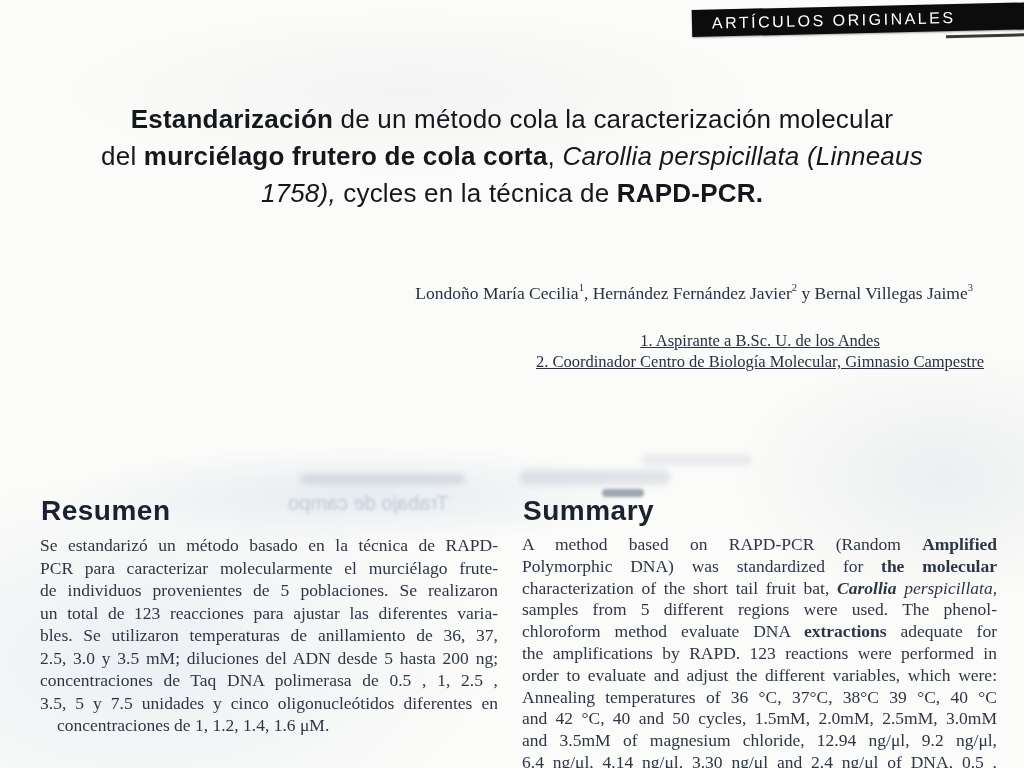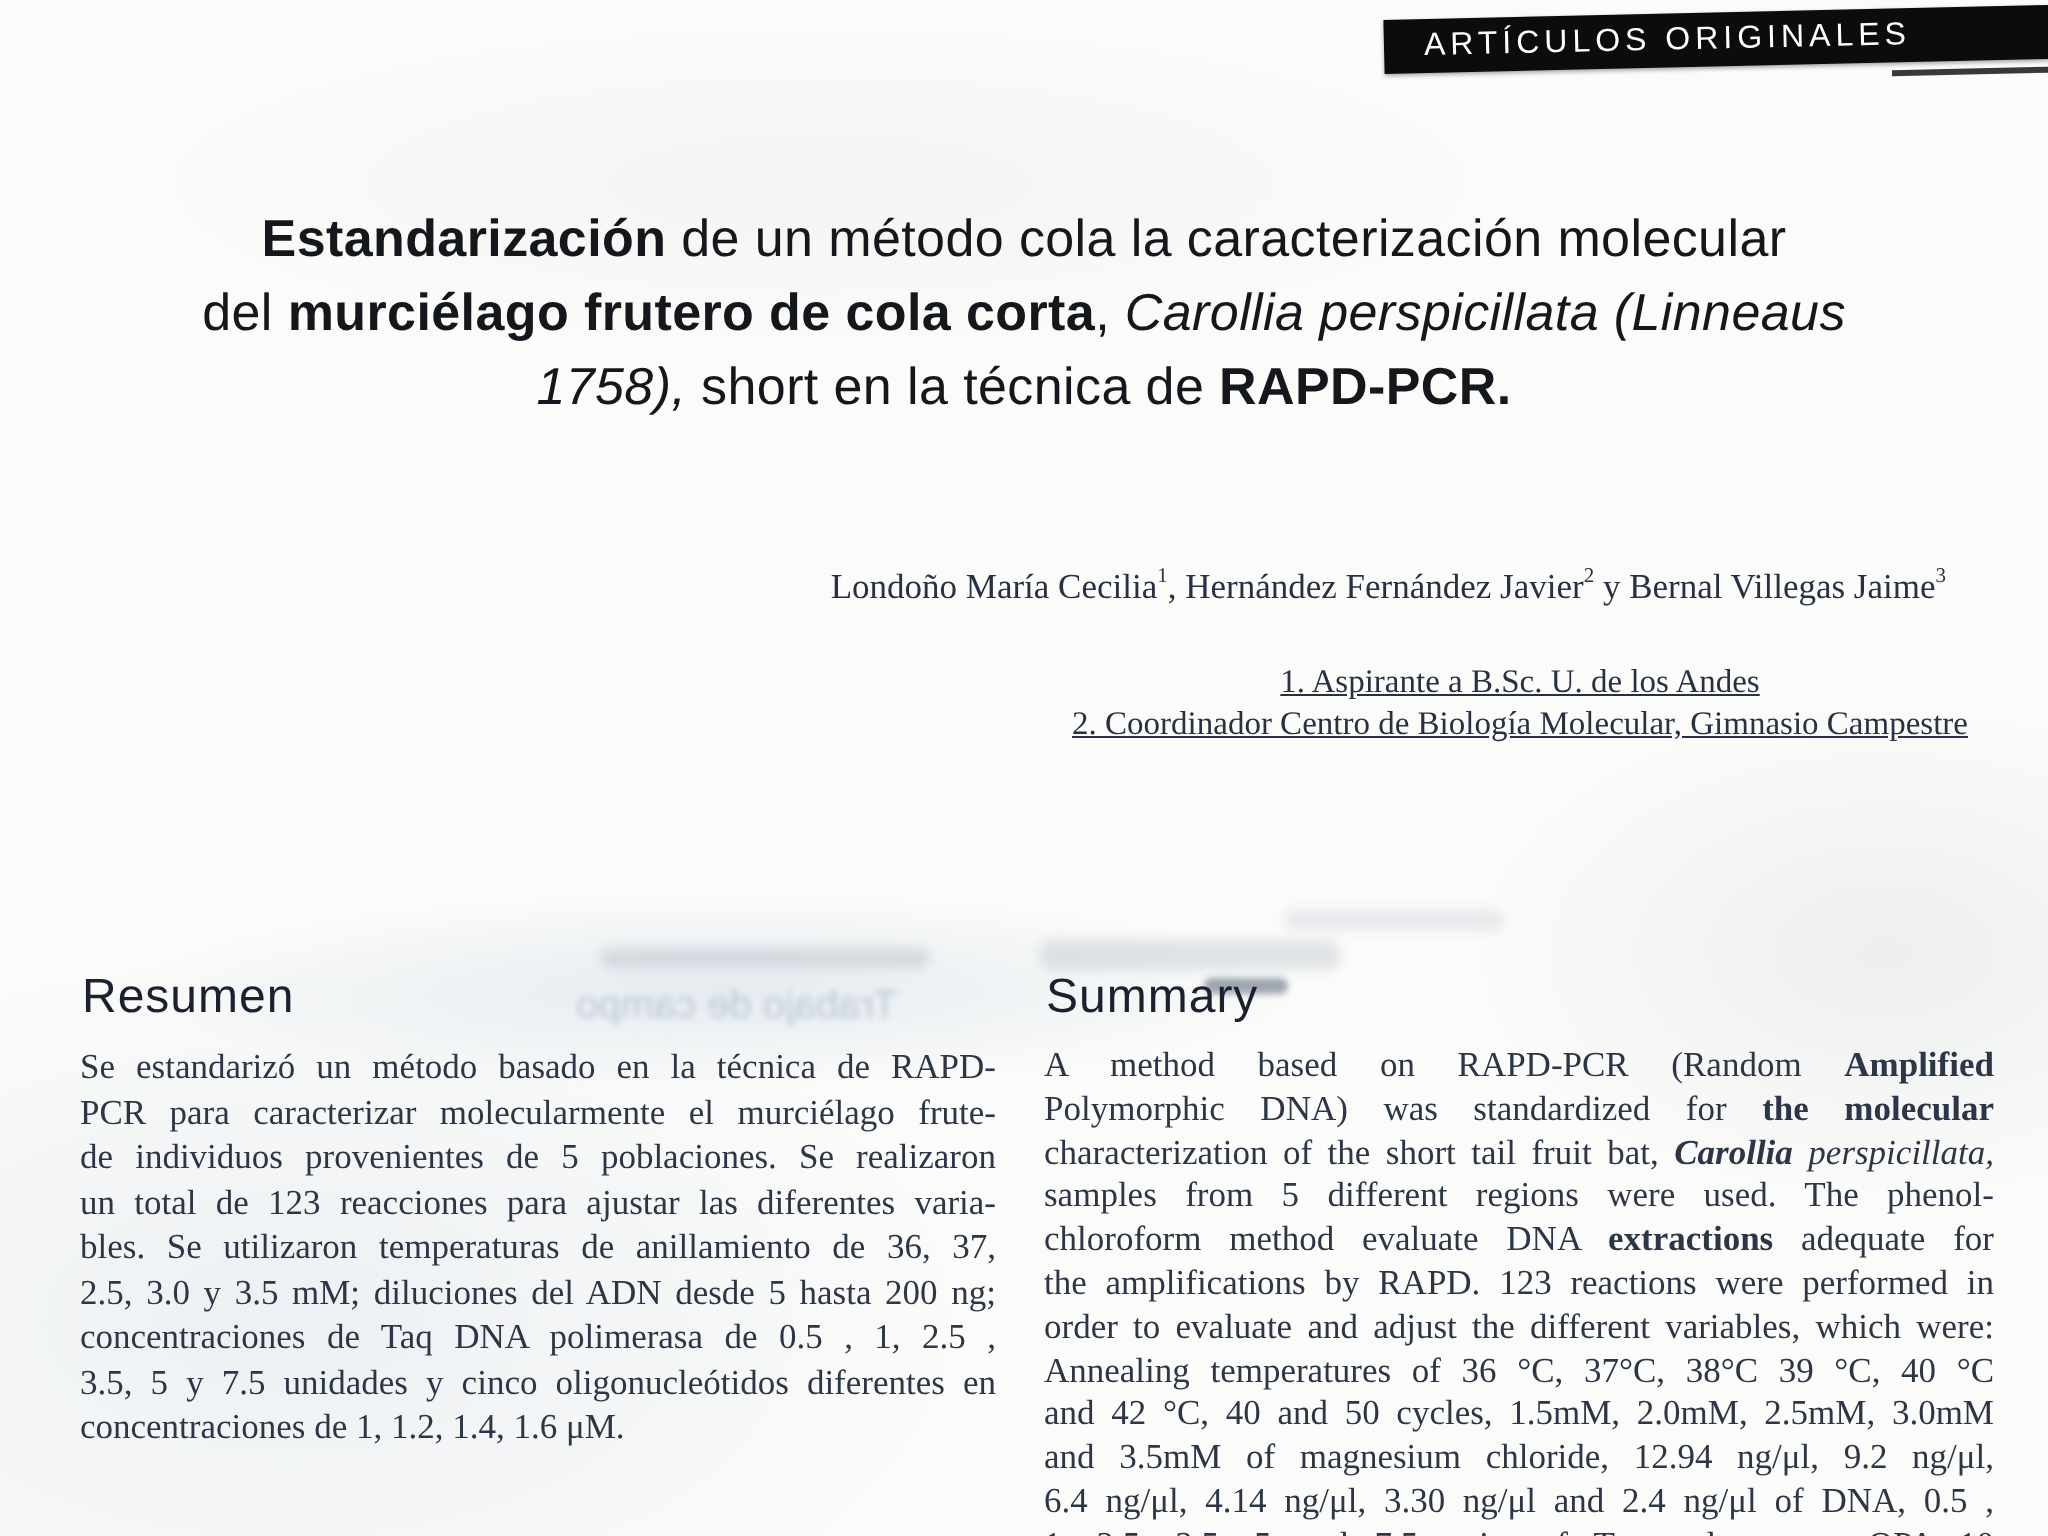--- a/index.html
+++ b/index.html
@@ -79,34 +79,34 @@
 
   
   .cols {
     position: absolute;
     left: 40px; top: 484px;
     width: 957px;
     display: flex; gap: 24px;
   }
   .abs-heading {
     font-family: "Liberation Sans", sans-serif;
-    font-weight: 400;
-    font-size: 24px;
+    font-weight: 700;
+    font-size: 28px;
     line-height: 30px;
     letter-spacing: 0.5px;
     color: #1b2130;
-    margin: 0 0 8px 1px;
+    margin: 12px 0 8px 1px;
   }
   .col-es { width: 458px; }
   .col-en { width: 475px; }
   .abs-body { font-size: 17.5px; }
   .col-es .abs-body { line-height: 22.5px; font-family: Liberation Serif, serif; }
   .col-en .abs-body { line-height: 21.8px; }
   .justify .tline { text-align: justify; text-align-last: justify; }
-  .end-para .tline.lastline { text-align-last: left; }
+  .end-para .tline.lastline { text-align-last: left; margin-left: 17px; }
 
   .b { font-weight: bold; }
   .i { font-style: italic; }
 
   
   .ghost-text {
     position: absolute;
     left: 288px; top: 492px;
     font-family: "Liberation Sans", sans-serif;
     font-size: 20px;
@@ -134,21 +134,21 @@
   <div class="ghost-text">Trabajo de campo</div>
 
   <div class="banner">
     <span class="banner-label">ARTÍCULOS ORIGINALES</span>
   </div>
   <div class="banner-underline"></div>
 
   <div class="title">
       <div class="tline"><span class="b">Estandarización</span><span> de un método cola la caracterización molecular</span></div>
       <div class="tline"><span>del </span><span class="b">murciélago frutero de cola corta</span><span>, </span><span class="i">Carollia perspicillata (Linneaus</span></div>
-      <div class="tline lastline"><span class="i">1758),</span><span> short en la técnica de </span><span class="b">RAPD-PCR.</span></div>
+      <div class="tline lastline"><span class="i">1758),</span><span> cycles en la técnica de </span><span class="b">RAPD-PCR.</span></div>
     </div>
 
   <div class="byline"><span>Londoño María Cecilia</span><sup>1</sup><span>, Hernández Fernández Javier</span><sup>2</sup><span> y Bernal Villegas Jaime</span><sup>3</sup></div>
 
   <div class="affils">
       <div class="tline"><span>1. Aspirante a B.Sc. U. de los Andes</span></div>
       <div class="tline"><span>2. Coordinador Centro de Biología Molecular, Gimnasio Campestre</span></div>
     </div>
 
   <div class="cols">

